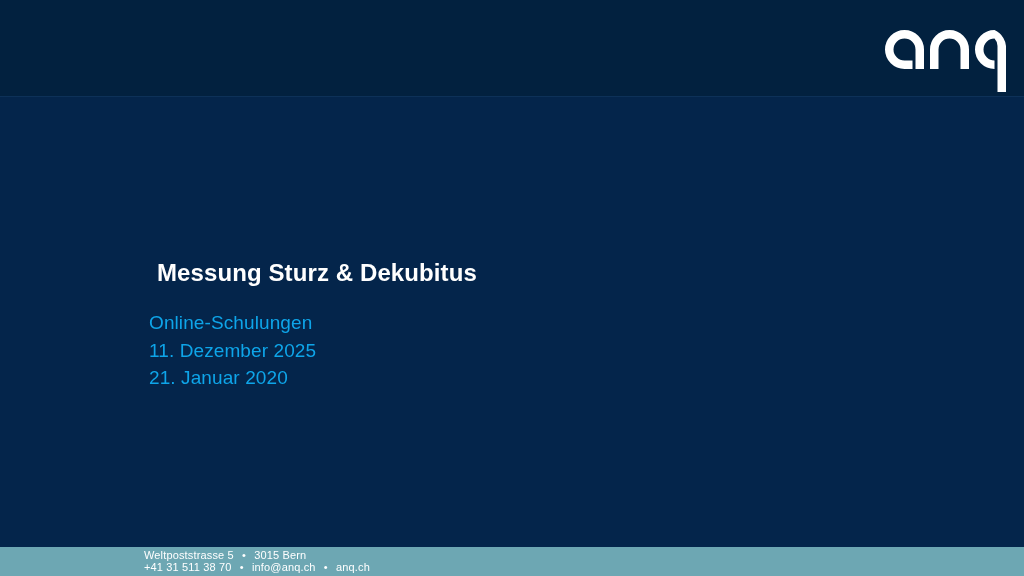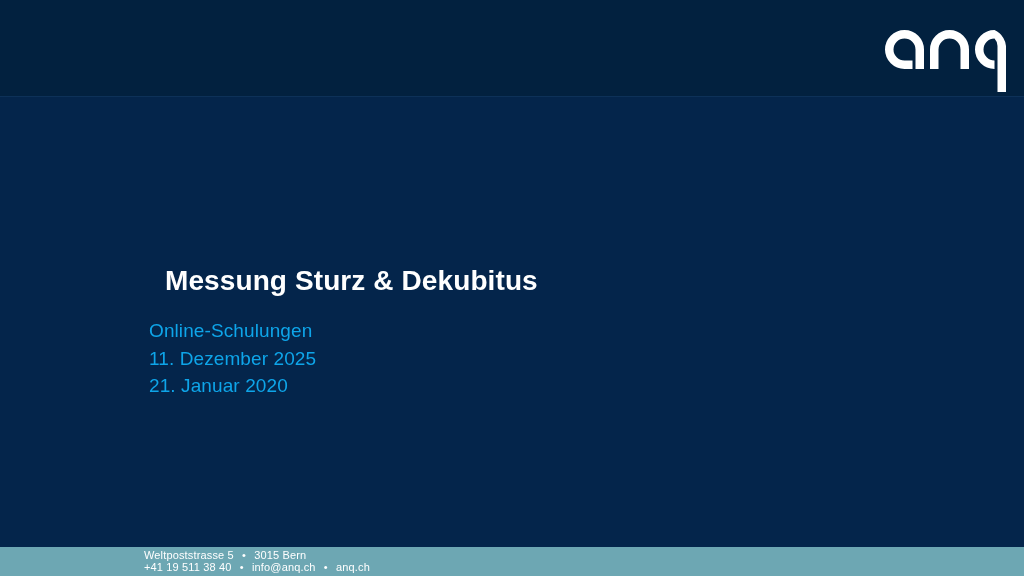--- a/index.html
+++ b/index.html
@@ -64,22 +64,22 @@
 
   
   .text-block {
     position: absolute;
     left: 149px;
     top: 248px;
     width: 700px;
   }
 
   .slide-title {
-    margin: 16px;
-    font-size: 28px;
+    margin: 8px;
+    font-size: 24px;
     font-weight: bold;
     line-height: 34px;
     color: #ffffff;
     letter-spacing: 0.1px;
   }
 
   .subtitle-list {
     margin: 0;
     padding: 0;
     list-style: none;
@@ -179,21 +179,21 @@
   </div>
 
   <div class="footer-bar">
     <div class="footer-text">
       <span class="footer-line">
         <span>Weltpoststrasse 5</span>
         <span class="footer-sep">•</span>
         <span>3015 Bern</span>
       </span>
       <span class="footer-line">
-        <span>+41 19 511 38 40</span>
+        <span>+41 31 511 38 70</span>
         <span class="footer-sep">•</span>
         <span>info@anq.ch</span>
         <span class="footer-sep">•</span>
         <span>anq.ch</span>
       </span>
     </div>
   </div>
 
 </div>
 

